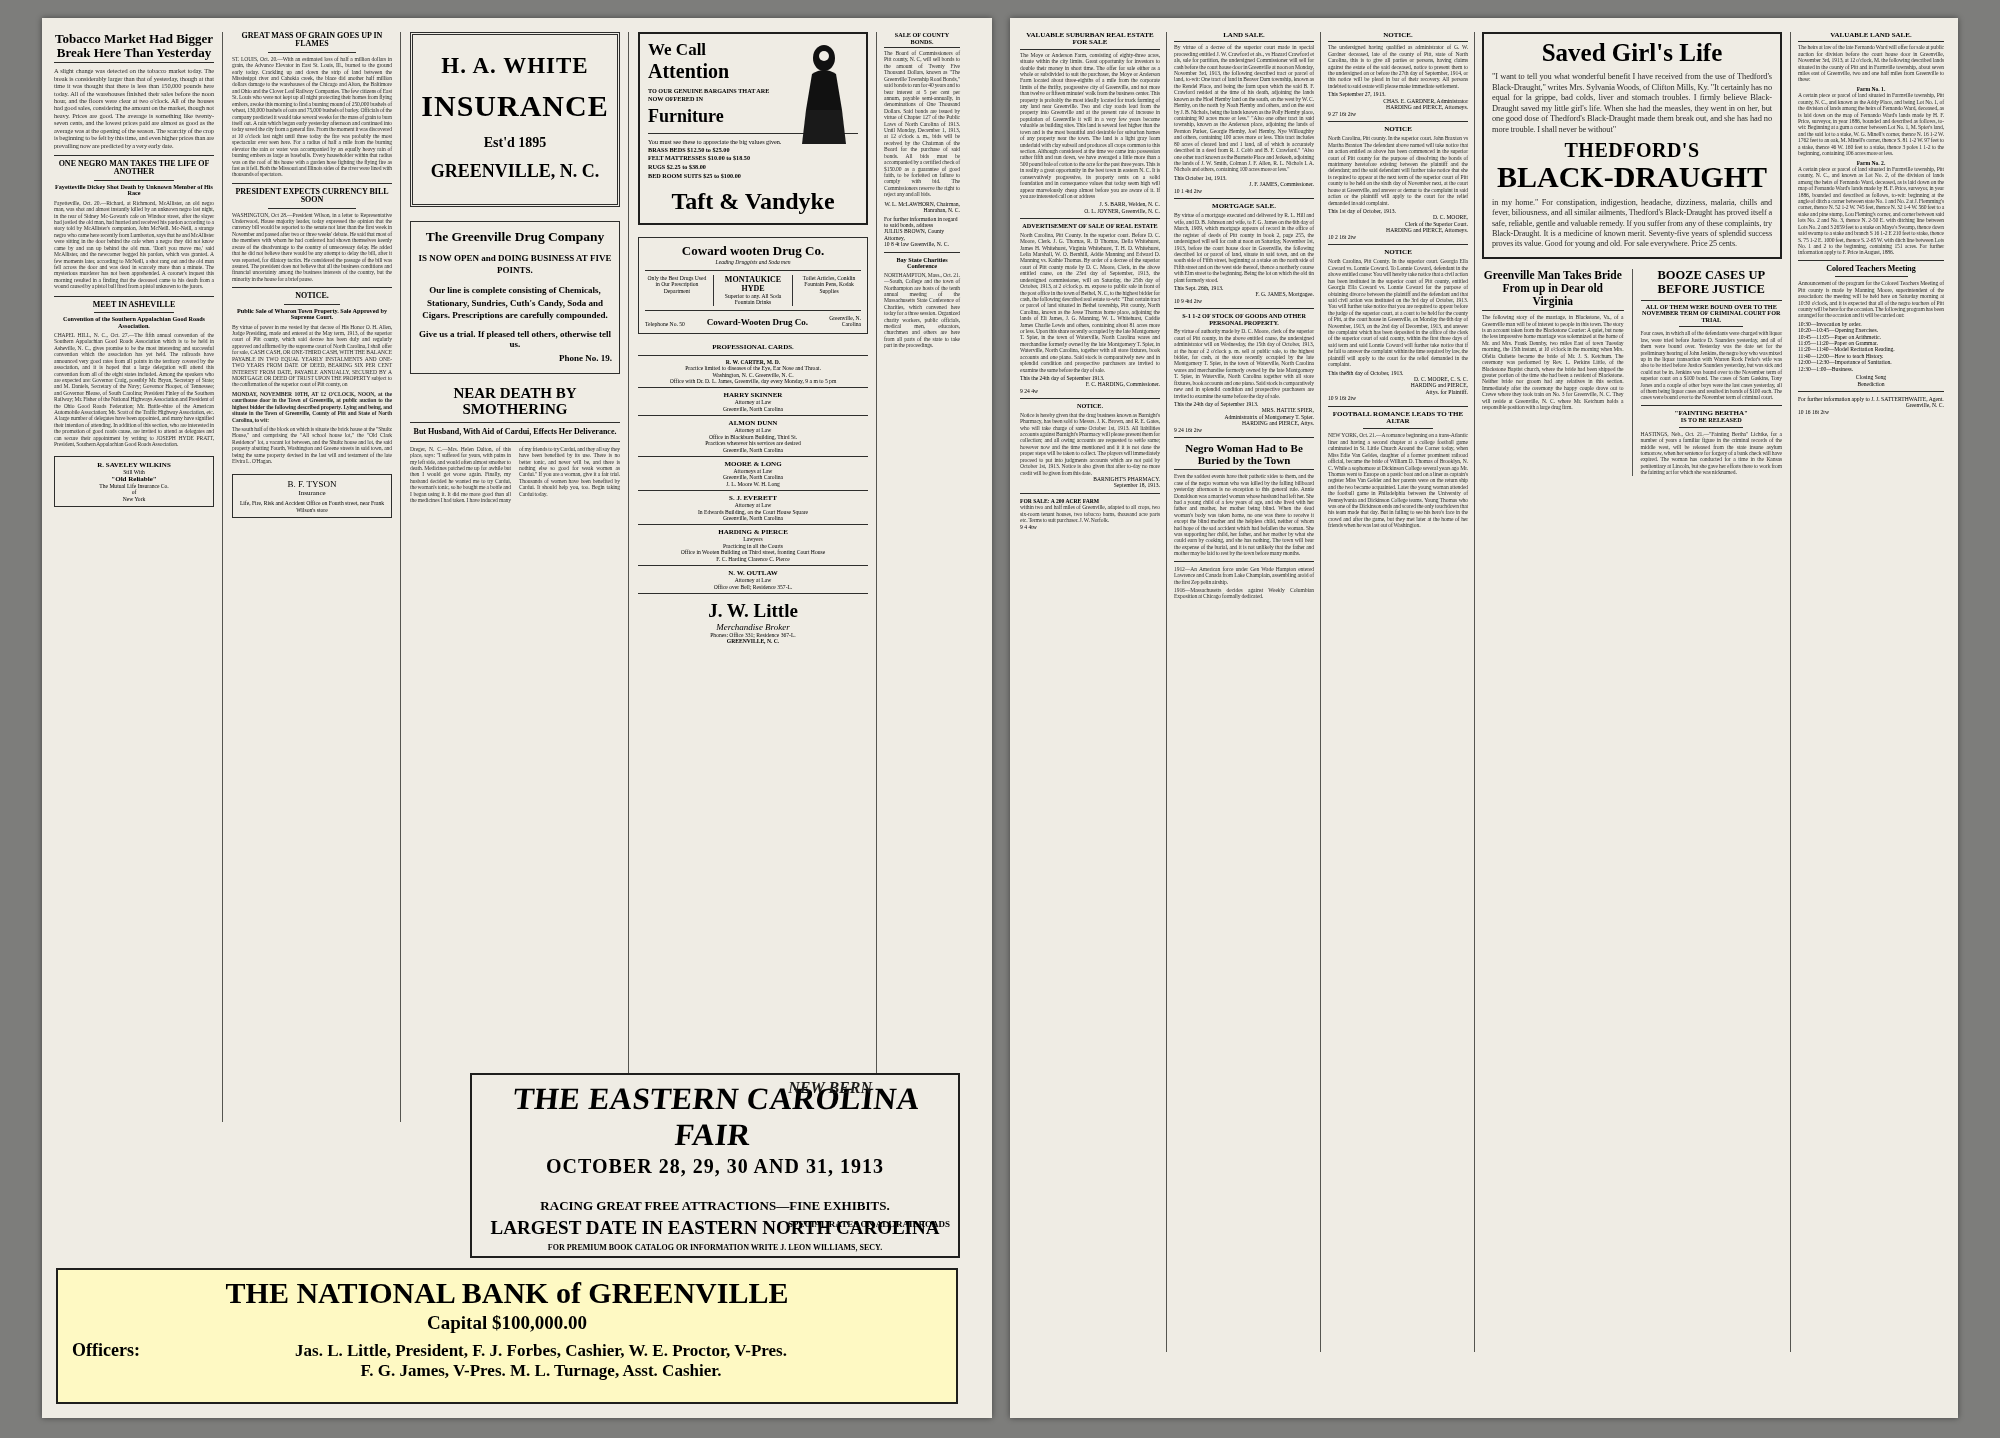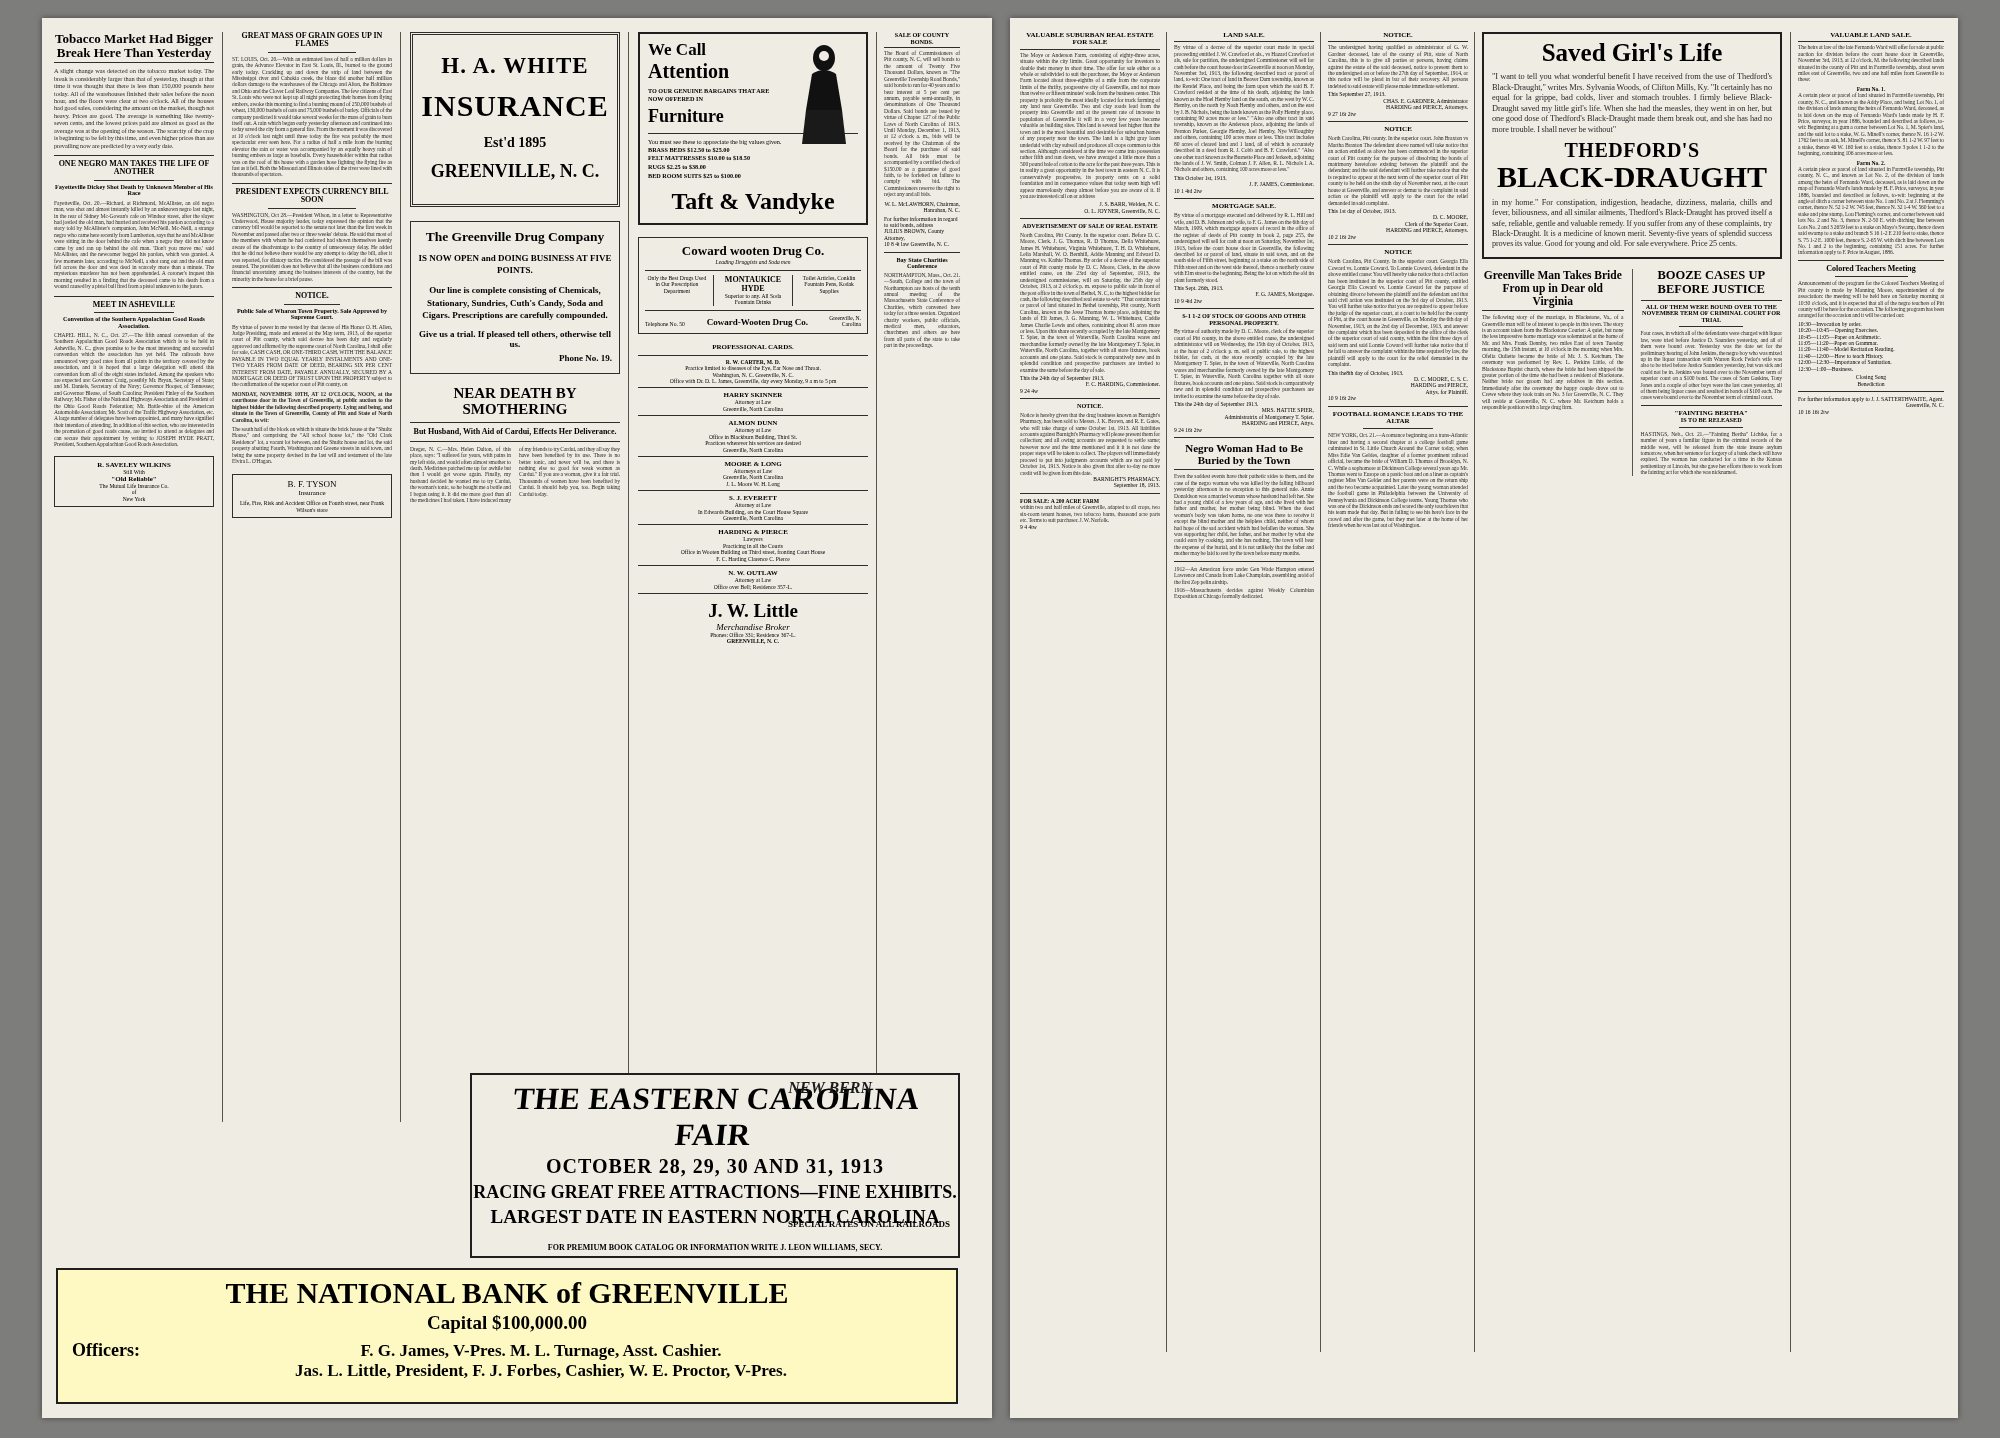--- a/index.html
+++ b/index.html
@@ -211,35 +211,35 @@
       <div class="hr" style="margin:4px 0;"></div>
       <div class="hd t6">Bay State Charities Conference</div>
       <div class="just tiny" style="margin-top:2px;">NORTHAMPTON, Mass., Oct. 21.—South, College and the town of Northampton are hosts of the tenth annual meeting of the Massachusetts State Conference of Charities, which convened here today for a three session. Organized charity workers, public officials, medical men, educators, churchmen and others are here from all parts of the state to take part in the proceedings.</div>
     </div>
 
     <div class="thickbox" style="position:absolute;left:428px;top:1055px;width:490px;height:185px;background:#efece4;overflow:hidden;">
       <div style="position:relative;height:100%;">
         <div class="adbig" style="font-size:31px;letter-spacing:0.5px;padding-top:6px;transform:skewX(-6deg);">THE EASTERN CAROLINA FAIR</div>
         <div style="position:absolute;right:86px;top:4px;font-size:16px;font-weight:bold;font-style:italic;color:#1c1c1a;">NEW BERN</div>
         <div class="adbig" style="font-size:20px;margin-top:2px;letter-spacing:1px;">OCTOBER  28, 29, 30 AND 31, 1913</div>
-        <div class="adbig" style="font-size:18px;margin-top:4px;">RACING      GREAT FREE ATTRACTIONS—FINE EXHIBITS.</div>
+        <div class="adbig" style="font-size:13px;margin-top:20px;">RACING      GREAT FREE ATTRACTIONS—FINE EXHIBITS.</div>
         <div class="adbig" style="font-size:19px;margin-top:4px;line-height:1.05;">LARGEST DATE IN EASTERN NORTH CAROLINA</div>
         <div style="position:absolute;right:8px;bottom:26px;text-align:center;font-weight:bold;font-size:9px;line-height:1.1;">SPECIAL RATES ON ALL RAILROADS</div>
         <div class="ctr" style="position:absolute;left:0;right:0;bottom:4px;font-size:8px;font-weight:bold;">FOR PREMIUM BOOK CATALOG OR INFORMATION WRITE J. LEON WILLIAMS, SECY.</div>
       </div>
     </div>
 
     <div class="thickbox" style="position:absolute;left:14px;top:1250px;width:902px;height:136px;padding:6px 14px;background:#fef9c3;">
       <div class="adbig" style="font-size:30px;">THE NATIONAL BANK of GREENVILLE</div>
       <div class="adbig" style="font-size:19px;margin-top:2px;">Capital $100,000.00</div>
       <div style="display:flex;align-items:baseline;margin-top:6px;">
         <div style="font-size:18px;font-weight:bold;white-space:nowrap;">Officers:</div>
         <div style="flex:1;text-align:center;">
+          <div style="font-size:17px;font-weight:bold;">Jas. L. Little, President,  F. J. Forbes, Cashier,  W. E. Proctor, V-Pres.</div>
           <div style="font-size:17px;font-weight:bold;">F. G. James, V-Pres.  M. L. Turnage, Asst. Cashier.</div>
-          <div style="font-size:17px;font-weight:bold;">Jas. L. Little, President,  F. J. Forbes, Cashier,  W. E. Proctor, V-Pres.</div>
         </div>
       </div>
     </div>
   </div>
 
   <div class="sheet" id="sheetR">
 
     <div class="col" style="left:10px;top:14px;width:140px;">
       <div class="hd t7">VALUABLE SUBURBAN REAL ESTATE FOR SALE</div>
       <div class="hr" style="margin:2px 0;"></div>

